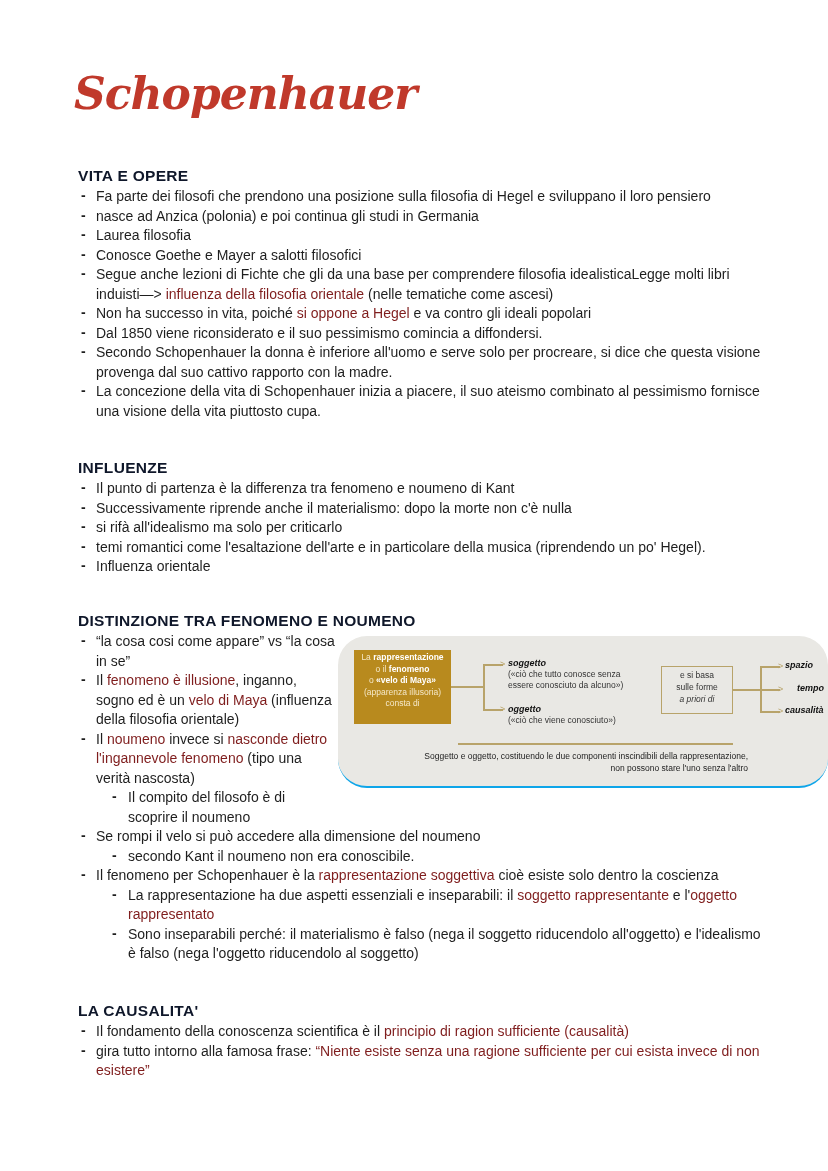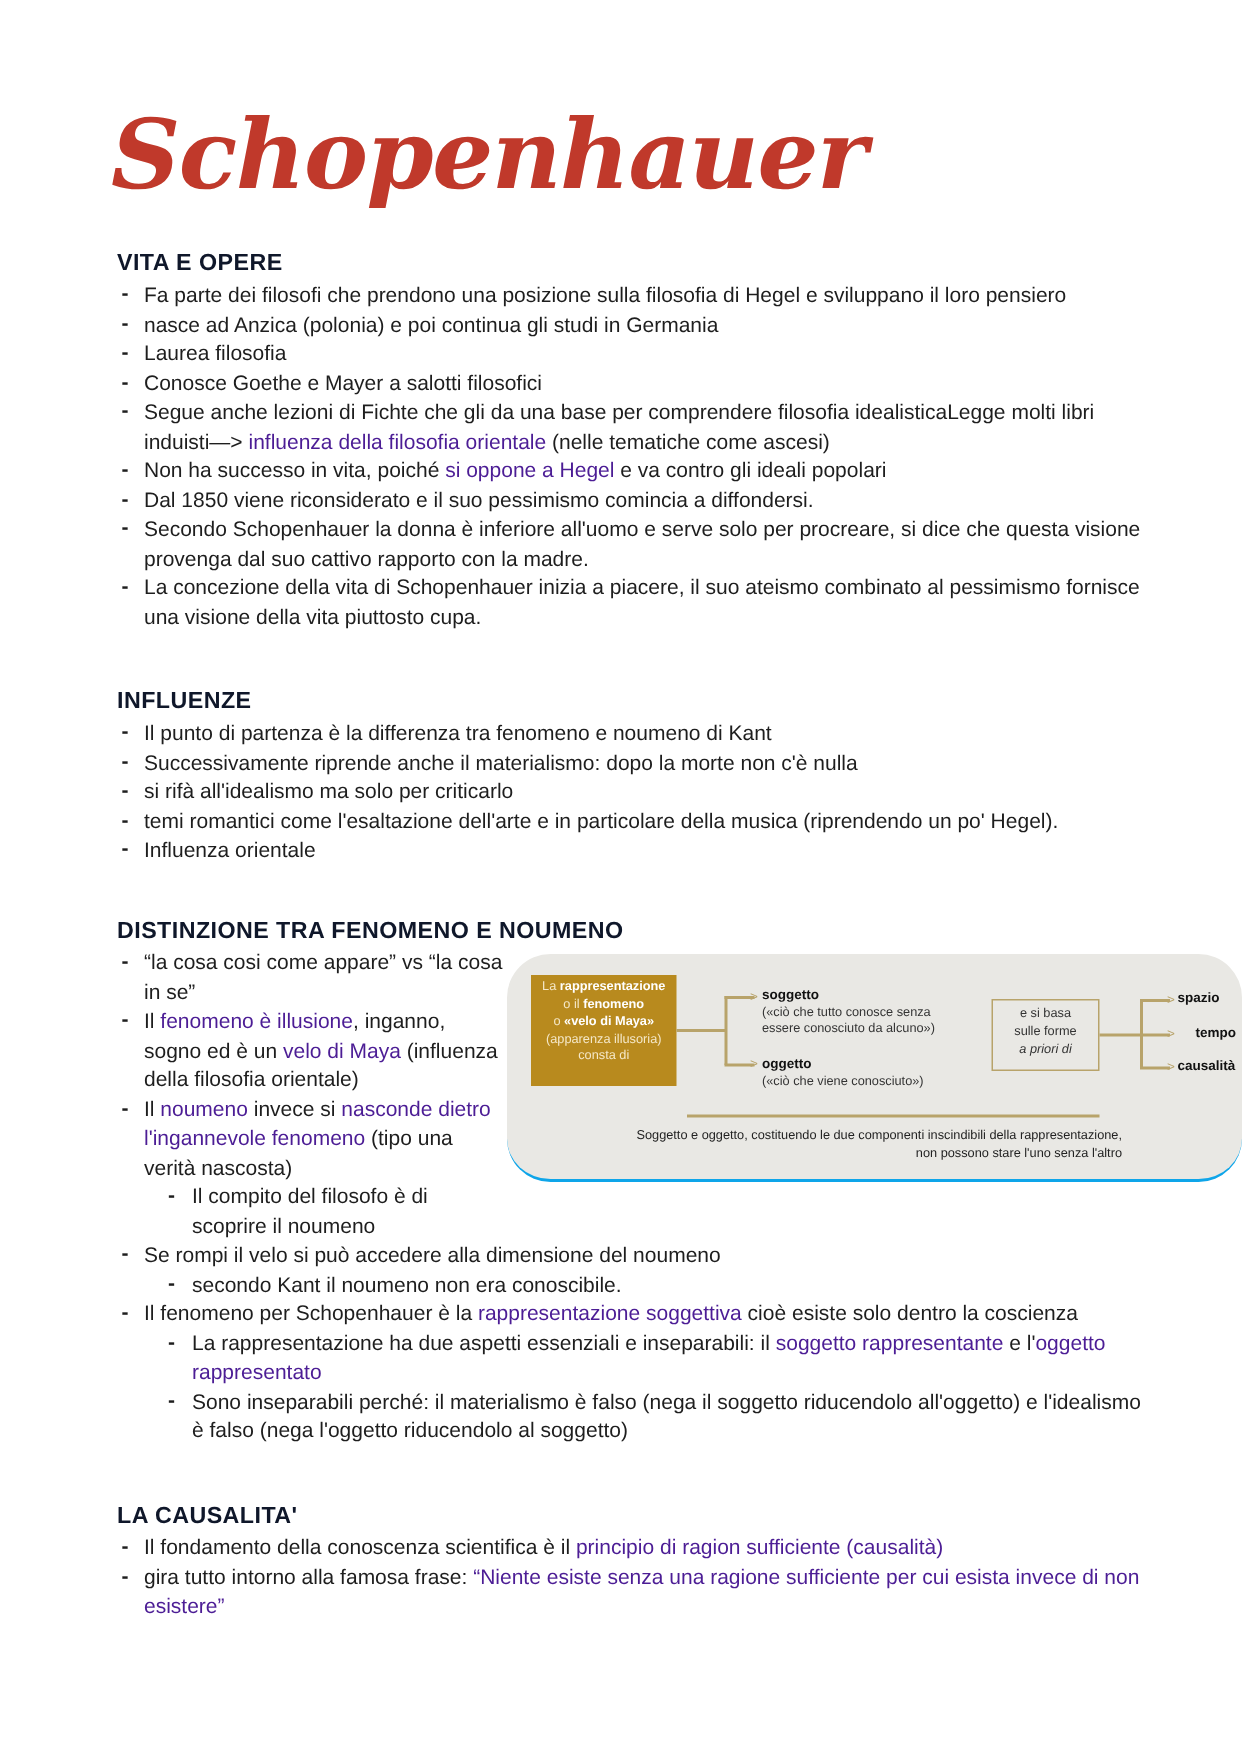--- a/index.html
+++ b/index.html
@@ -1,37 +1,37 @@
 <!DOCTYPE html>
 <html><head>
 <meta charset="utf-8">
 <style>
   html, body { margin: 0; padding: 0; background: #ffffff; }
   body { width: 828px; height: 1171px; position: relative; overflow: hidden;
          font-family: "Liberation Sans", sans-serif; color: #222; }
   .title { position: absolute; left: 74px; top: 72px; font-family: "DejaVu Serif", serif;
-           font-style: italic; font-weight: bold; font-size: 64px; color: #c0392b;
+           font-style: italic; font-weight: bold; font-size: 44px; color: #c0392b;
            letter-spacing: -1px; line-height: 1; }
   .section { position: absolute; left: 78px; }
   .h { font-weight: bold; font-size: 15.5px; color: #0f172a; letter-spacing: 0.3px; margin: 0 0 2px 0; line-height: 19px; }
   ul.l { list-style: none; margin: 0; padding: 0; }
   ul.l li { position: relative; padding-left: 18px; font-size: 14px; line-height: 19.5px; color: #1e1e1e; }
   ul.l li::before { content: "-"; position: absolute; left: 3px; top: -1px; font-weight: bold; }
   ul.l li.sub { padding-left: 50px; }
   ul.l li.sub::before { left: 34px; }
-  .red { color: #4c1d95; }
+  .red { color: #7f1d1d; }
   
   .diagram { position: absolute; left: 338px; top: 636px; width: 490px; height: 150px;
              background: #e9e8e4; border-bottom: 2px solid #0ea5e9; border-radius: 29px; }
   .goldbox { position: absolute; left: 16px; top: 14px; width: 97px; height: 72px; background: #b88a1e;
              color: #f5e8c8; font-family: "Liberation Sans Narrow", "Liberation Sans", sans-serif; font-size: 8.5px;
              text-align: center; line-height: 11.5px; padding-top: 2px; }
   .goldbox b { color: #fff; }
   .dlabel { position: absolute; font-size: 8.5px; color: #333; line-height: 11px; }
-  .dlabel b { font-size: 9px; color: #111; }
+  .dlabel b { font-size: 9px; color: #111; font-style: italic; }
   .forms { position: absolute; left: 323px; top: 30px; width: 72px; height: 48px; border: 1.5px solid #b8a36a;
            font-size: 8.5px; text-align: center; line-height: 12px; color: #333; padding-top: 2px; box-sizing: border-box; }
   .line { position: absolute; background: #b8a36a; }
   .arrow { position: absolute; font-size: 9px; color: #b8a36a; line-height: 10px; }
   .caption { position: absolute; left: 80px; top: 114px; width: 330px; font-size: 8.5px; text-align: right; line-height: 12px; color: #222; }
 </style>
 </head>
 <body>
 
 <div class="title">Schopenhauer</div>

